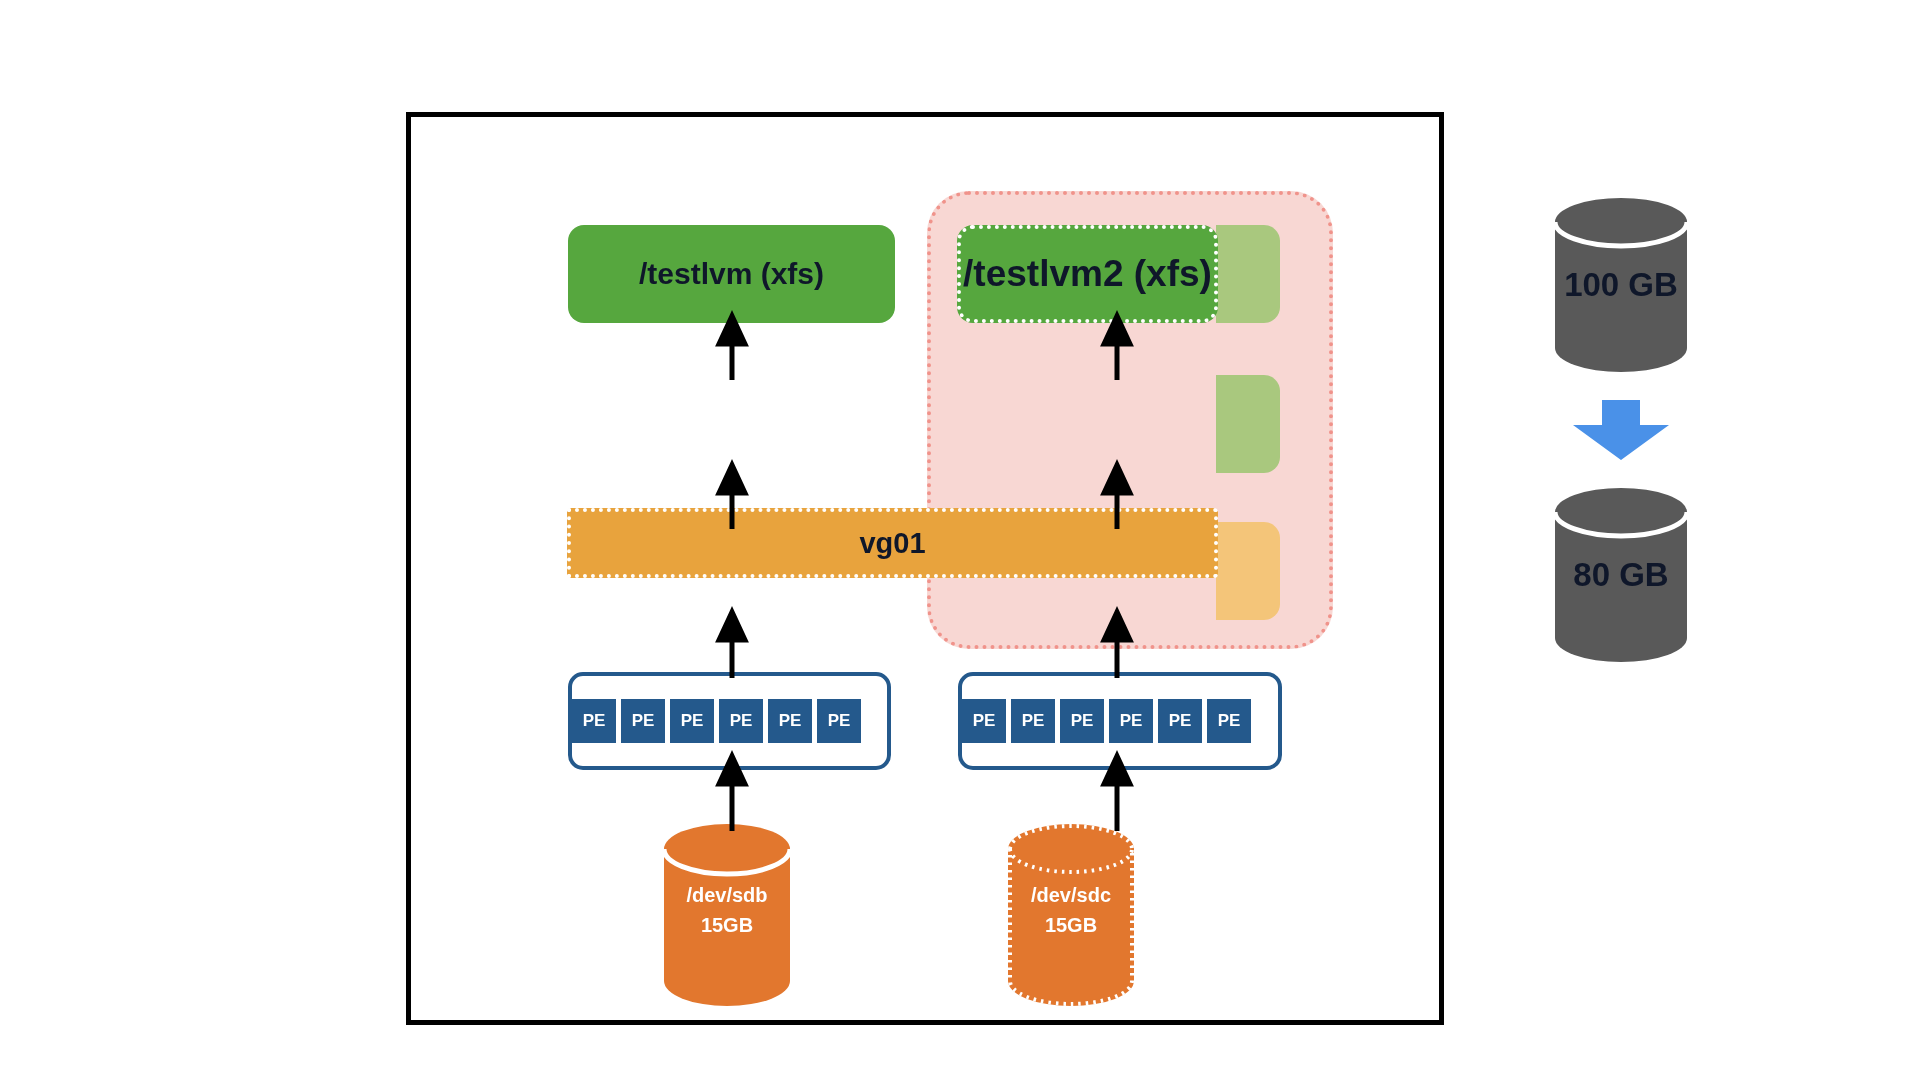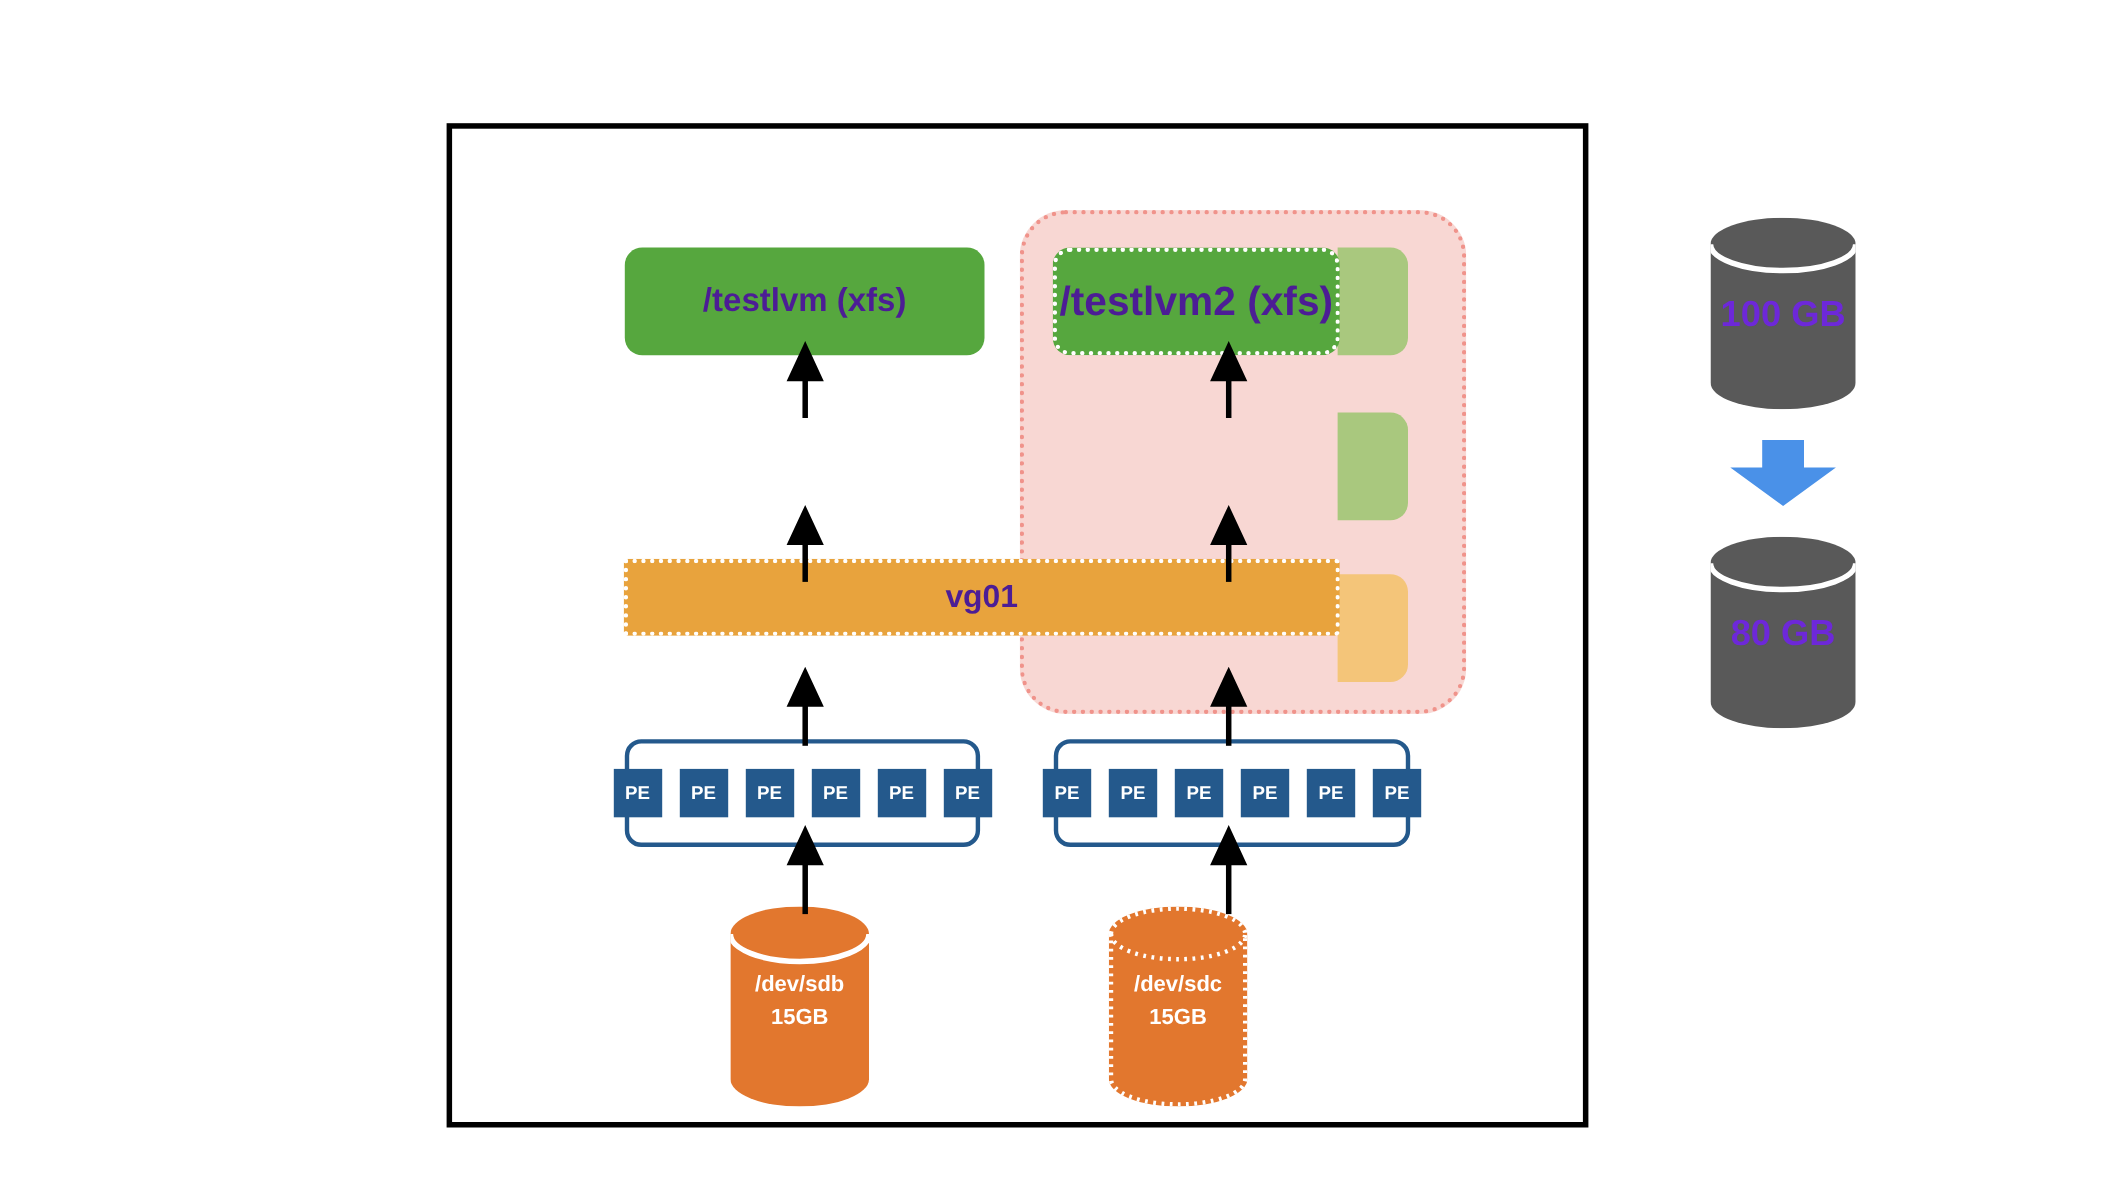--- a/index.html
+++ b/index.html
@@ -39,21 +39,21 @@
     left: 1216px; width: 64px; height: 98px;
     border-radius: 0 16px 16px 0;
     z-index: 2;
   }
   .tab.green  { background: #A9C87E; }
   .tab.orange { background: #F4C579; }
 
   
   .node {
     display: flex; align-items: center; justify-content: center;
-    color: #4c1d95; font-weight: bold; font-size: 30px;
+    color: #0f172a; font-weight: bold; font-size: 30px;
     z-index: 3;
   }
   .node.green-solid {
     background: #56A73E; border-radius: 16px;
     width: 327px; left: 568px; height: 98px;
   }
   .node.green-dotted {
     background: #56A73E; border: 4px dotted #ffffff; border-radius: 16px;
     width: 261px; left: 957px; height: 98px;
     font-size: 37px;
@@ -63,22 +63,22 @@
     left: 567px; top: 508px; width: 651px; height: 70px;
     font-size: 29px;
   }
 
   
   .pe-box {
     top: 672px; height: 98px;
     background: #ffffff;
     border: 4px solid #24598C;
     border-radius: 15px;
-    display: flex; align-items: center; justify-content: center;
-    gap: 16px;
+    display: flex; align-items: center; justify-content: flex-start;
+    gap: 5px;
     z-index: 3;
   }
   .pe-cell {
     width: 44px; height: 44px;
     background: #24598C;
     color: #ffffff; font-weight: bold; font-size: 17px;
     display: flex; align-items: center; justify-content: center;
     flex: 0 0 auto;
   }
 
@@ -93,21 +93,21 @@
     font-size: 20px; line-height: 30px;
   }
 
   
   .gray-cyl {
     width: 132px; height: 174px; left: 1555px;
     z-index: 3;
   }
   .gray-cyl .disk-label {
     position: absolute; left: 0; top: 68px; width: 100%;
-    text-align: center; color: #6d28d9; font-weight: bold;
+    text-align: center; color: #0f172a; font-weight: bold;
     font-size: 33px;
   }
 
   .arrow-layer {
     left: 0; top: 0; width: 1920px; height: 1080px;
     z-index: 10; pointer-events: none;
   }
   .blue-arrow-wrap { left: 1571px; top: 400px; z-index: 3; }
 </style>
 </head>

